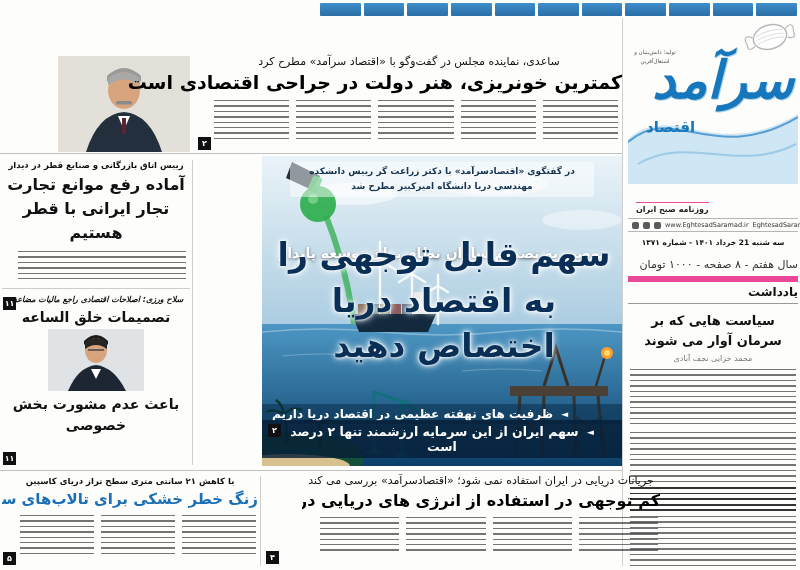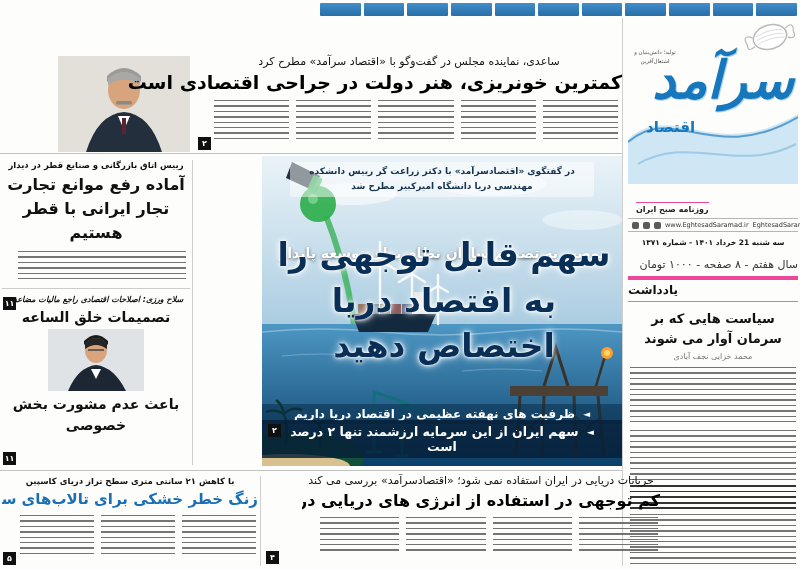--- a/index.html
+++ b/index.html
@@ -44,21 +44,21 @@
               display:flex; align-items:center; gap:4px; padding:0 4px;
               font-size:6.5px; color:#333; direction:ltr; }
   .soc { width:7px; height:7px; background:#5a5a5a; border-radius:2px; flex:0 0 auto; }
   .m-dates { position:absolute; left:0; top:220px; width:100%; text-align:center;
              font-size:7.5px; font-weight:bold; color:#111; }
   .m-issue { position:absolute; left:0; top:240px; width:100%; 
              font-size:11px; color:#333; }
 
   
   .note-col { position:absolute; left:628px; top:276px; width:170px; height:290px; overflow:hidden; }
-  .sec-head { border-top:4px solid #ec4899; border-bottom:1px solid #999; text-align:left;
+  .sec-head { border-top:6px solid #ec4899; border-bottom:1px solid #999; text-align:right;
               font-size:12px; font-weight:bold; padding:3px 0 4px; }
   .note-title { font-size:13px; font-weight:bold; text-align:center; line-height:1.55; margin:7px 2px 3px; }
   .note-author { font-size:8px; color:#777; text-align:center; margin-bottom:6px; }
   .note-body > div { margin:0 2px 5px; }
 
   
   .lead-photo { position:absolute; left:58px; top:56px; width:132px; height:96px; background:#e8e6e0; }
   .lead { position:absolute; left:196px; top:55px; width:426px; height:97px; }
   .kicker { font-size:11px; font-weight:normal; text-align:center; color:#111; }
   .lead-headline { font-size:19px; font-weight:900; text-align:center; white-space:nowrap; margin-top:3px; color:#000; }
@@ -83,21 +83,21 @@
   .sea-k1 { position:absolute; top:6px; right:28px; width:304px; font-size:9px; font-weight:bold;
             color:#15324f; line-height:1.7; text-align:center;
             background:rgba(255,255,255,.5); border-radius:3px; padding:2px 6px; }
   .sea-k2 { position:absolute; top:52px; right:16px; width:328px; text-align:center;
             font-size:14px; font-weight:900; color:#fff; text-shadow:0 1px 3px rgba(0,0,0,.65);margin-top:37px; }
   .sea-h { position:absolute; top:76px; right:10px; width:336px; text-align:center; font-weight:900;
            color:#0a2f57; font-size:33px; line-height:1.38;
            text-shadow:0 0 8px #fff, 0 0 4px #fff, 0 0 2px #fff; }
   .sea-h span { display:block; }
   .sea-b1 { position:absolute; bottom:42px; left:0; right:0; background:rgba(10,45,75,.55);
-            padding:3px 10px; color:#fff; font-size:12px; font-weight:800; text-align:center; }
+            padding:3px 10px; color:#fff; font-size:12px; font-weight:800; text-align:left; }
   .sea-b2 { position:absolute; bottom:8px; left:0; right:0; background:rgba(6,30,55,.82);
             padding:4px 26px 4px 26px; color:#fff; font-size:12.5px; font-weight:800; text-align:center; }
   .sea-b2 .pref { left:6px; top:4px; }
   .mark { font-size:9px; vertical-align:1px; margin-left:4px; }
 
   
   .caspian { position:absolute; left:2px; top:476px; width:256px; height:92px; overflow:hidden; }
   .c-head { font-size:15px; font-weight:900; color:#1b6fb5; text-align:center; white-space:nowrap; margin-top:4px; }
   .c-body { display:flex; gap:7px; margin:7px 2px 0 18px; }
   .c-body .tl { flex:1; height:40px; }

